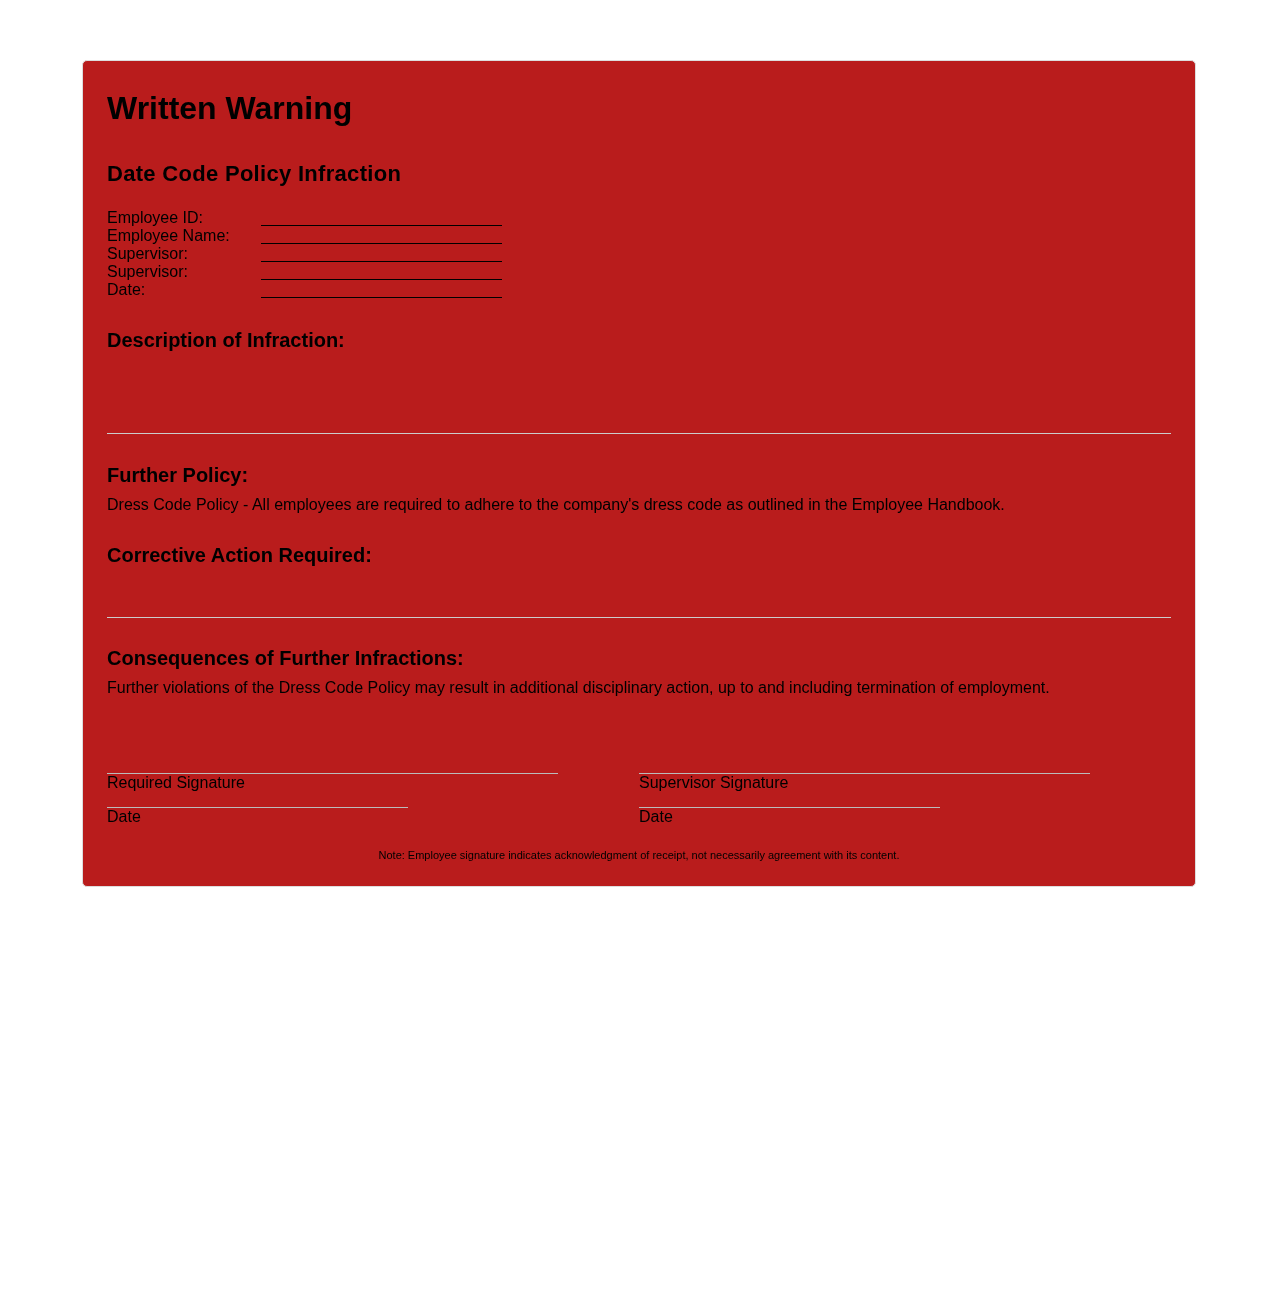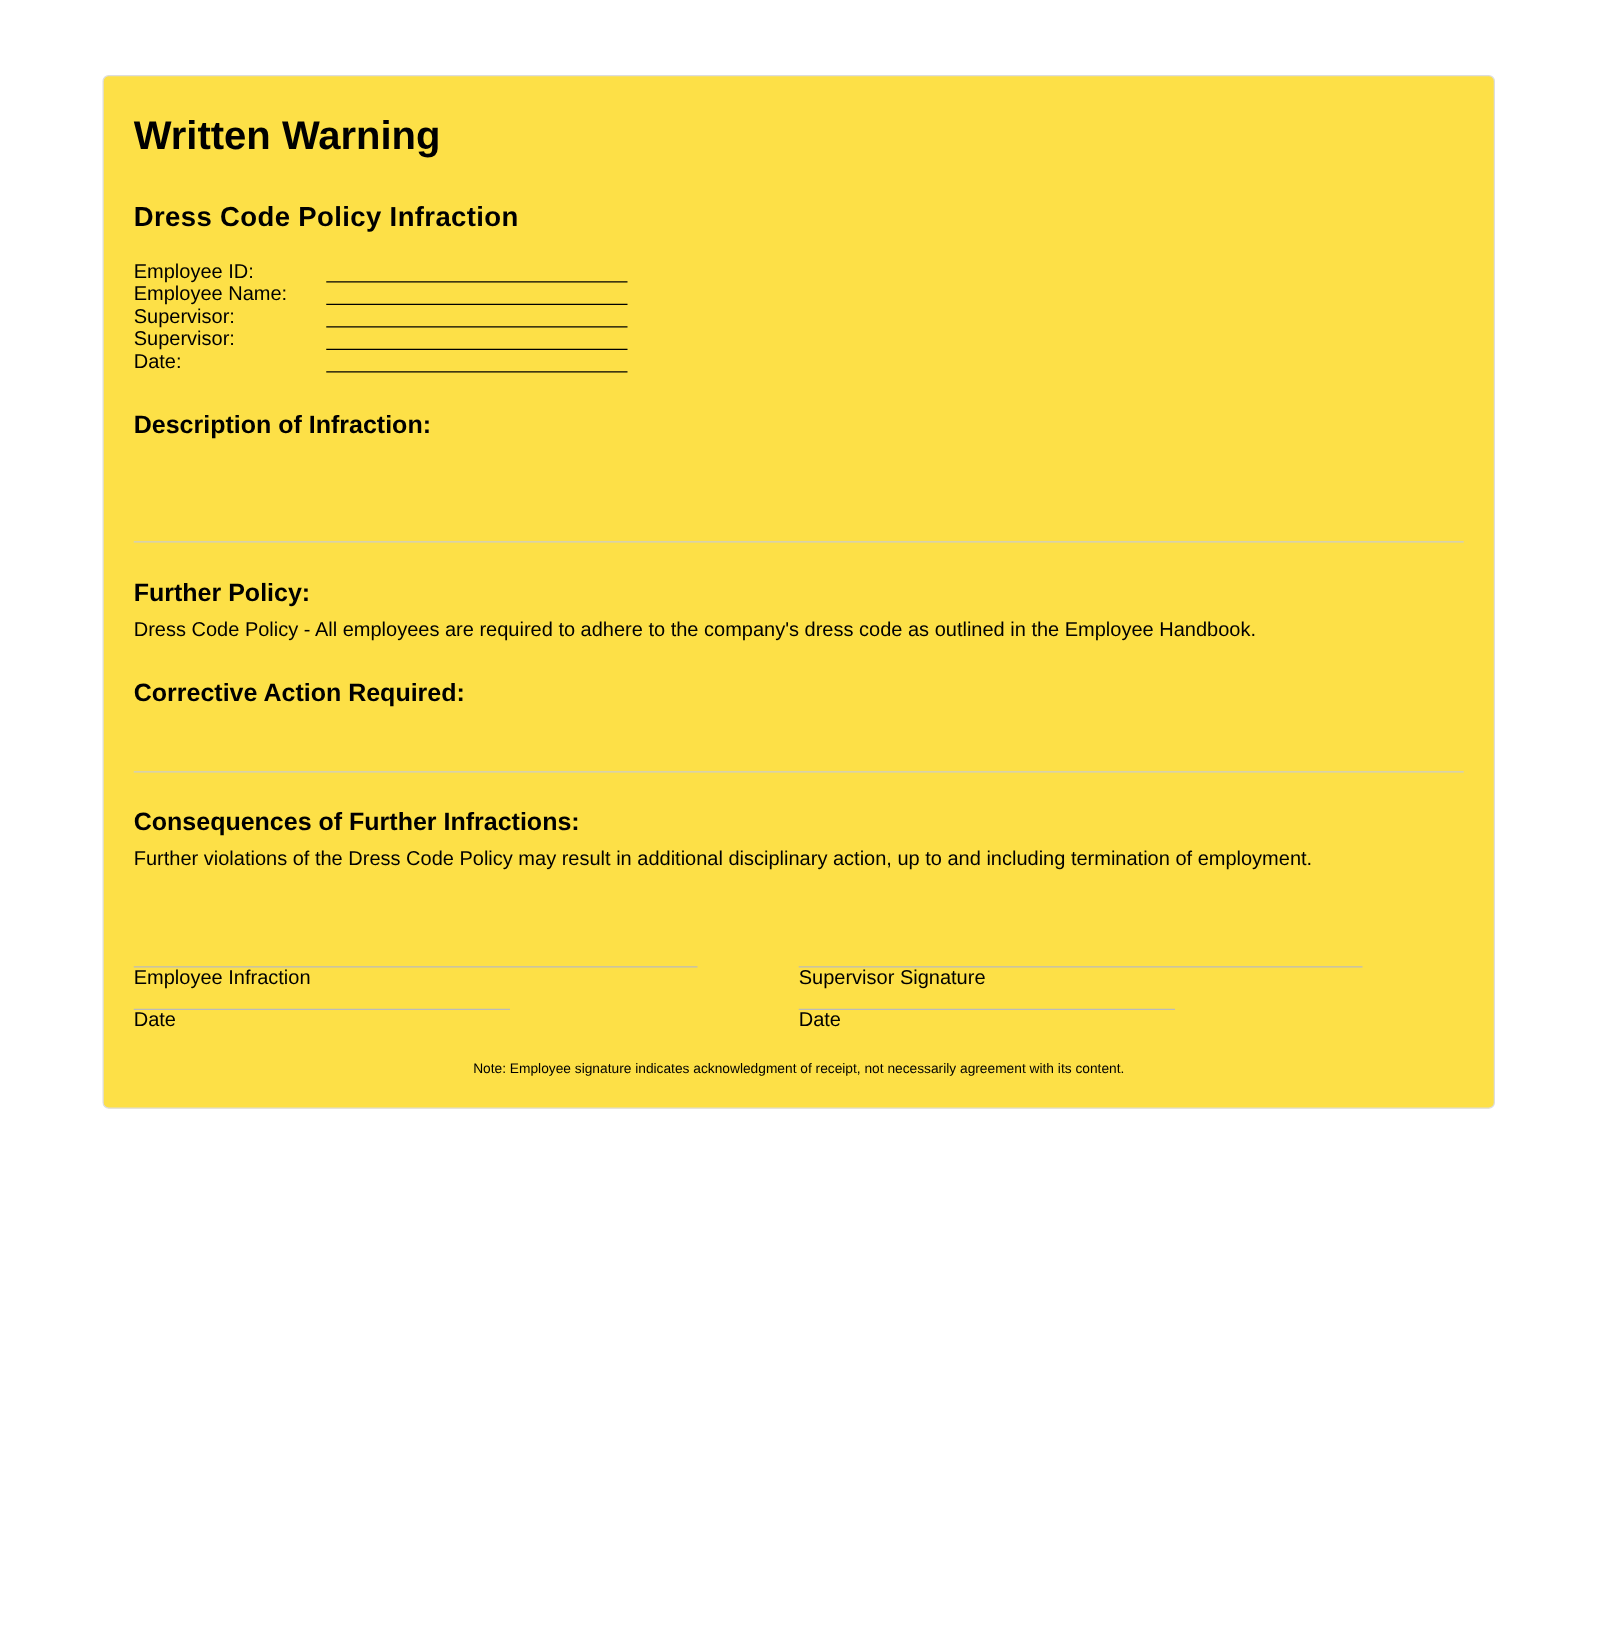--- a/index.html
+++ b/index.html
@@ -1,20 +1,20 @@
 <!DOCTYPE html>
 <html><head>
   <meta charset="utf-8">
   <style>
     html, body { margin: 0; padding: 0; background: #ffffff; }
     body { font-family: "Liberation Sans", sans-serif; color: #000; width: 1278px; height: 1300px; }
     .container {
       position: absolute; left: 82px; top: 60px; width: 1064px;
       padding: 24px 24px 22px 24px;
-      border: 1px solid #dddddd; border-radius: 5px; background: #fde047;
+      border: 1px solid #dddddd; border-radius: 5px; background: #b91c1c;
     }
     h1 { font-size: 32px; font-weight: bold; margin: 24px 0 0 0; line-height: 38px; position:relative; top:-20px; margin-bottom:-6px; }
     h2 { font-size: 22px; font-weight: bold; margin: 0; line-height: 26px; margin-top: 20px; letter-spacing: 0.3px; }
     .fields { margin-top: 22px; }
     .field-row { display: flex; height: 18px; font-size: 16px; line-height: 18px; }
     .field-label { width: 154px; }
     .field-line { width: 241px; border-bottom: 1px solid #000; height: 16px; }
     .section-title { font-size: 20px; font-weight: bold; margin: 0; line-height: 20px; }
     .desc-title { margin-top: 31px; }
     .rule { border: 0; border-top: 1px solid #cccccc; margin: 0; height: 0; }
@@ -30,21 +30,21 @@
     .sig-line.long { width: 451px; }
     .sig-line.short { width: 301px; margin-top: 15px; }
     .sig-label { font-size: 16px; line-height: 18px; margin-top: 0px; }
     .note { font-size: 11px; line-height: 18px; margin-top: 20px; text-align: center; }
   </style>
 </head>
 <body>
 
 <div class="container">
   <h1>Written Warning</h1>
-  <h2>Dress Code Policy Infraction</h2>
+  <h2>Date Code Policy Infraction</h2>
 
   <div class="fields">
     <div class="field-row">
       <span class="field-label">Employee ID:</span>
       <span class="field-line"></span>
     </div>
     <div class="field-row">
       <span class="field-label">Employee Name:</span>
       <span class="field-line"></span>
     </div>
@@ -70,21 +70,21 @@
 
   <p class="section-title corrective-title">Corrective Action Required:</p>
   <hr class="rule corrective-rule">
 
   <p class="section-title conseq-title">Consequences of Further Infractions:</p>
   <div class="body-text">Further violations of the Dress Code Policy may result in additional disciplinary action, up to and including termination of employment.</div>
 
   <div class="signatures">
     <div class="sig-col">
       <div class="sig-line long"></div>
-      <div class="sig-label">Employee Infraction</div>
+      <div class="sig-label">Required Signature</div>
       <div class="sig-line short"></div>
       <div class="sig-label">Date</div>
     </div>
     <div class="sig-col">
       <div class="sig-line long"></div>
       <div class="sig-label">Supervisor Signature</div>
       <div class="sig-line short"></div>
       <div class="sig-label">Date</div>
     </div>
   </div>

